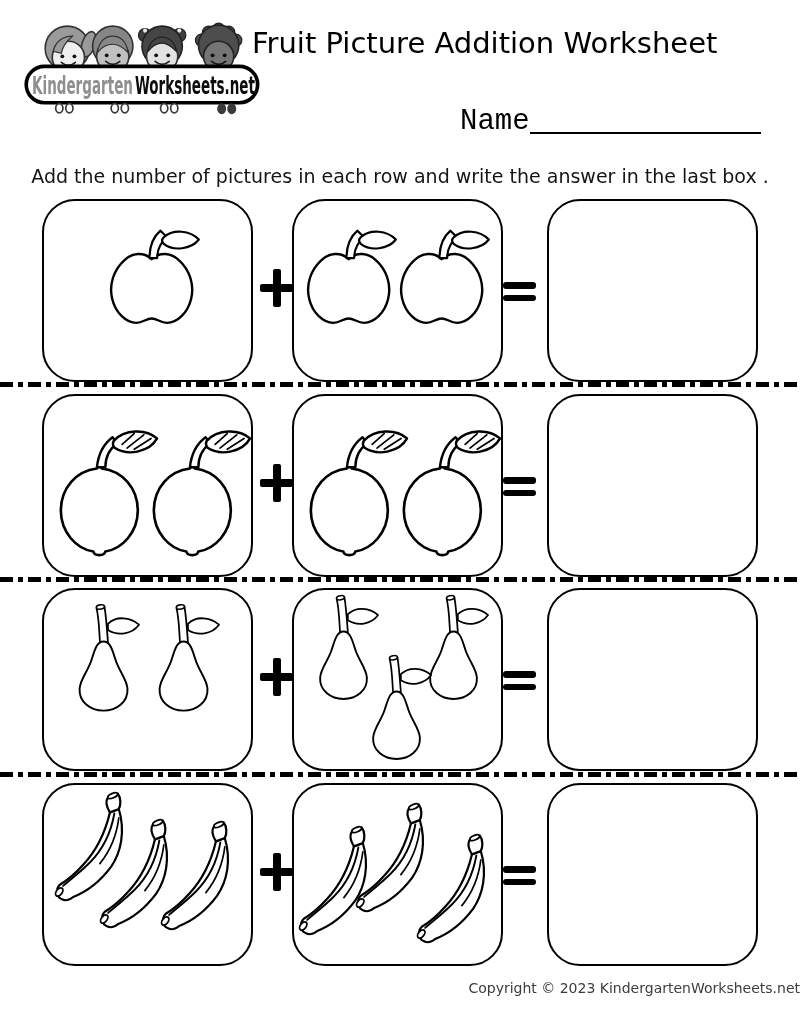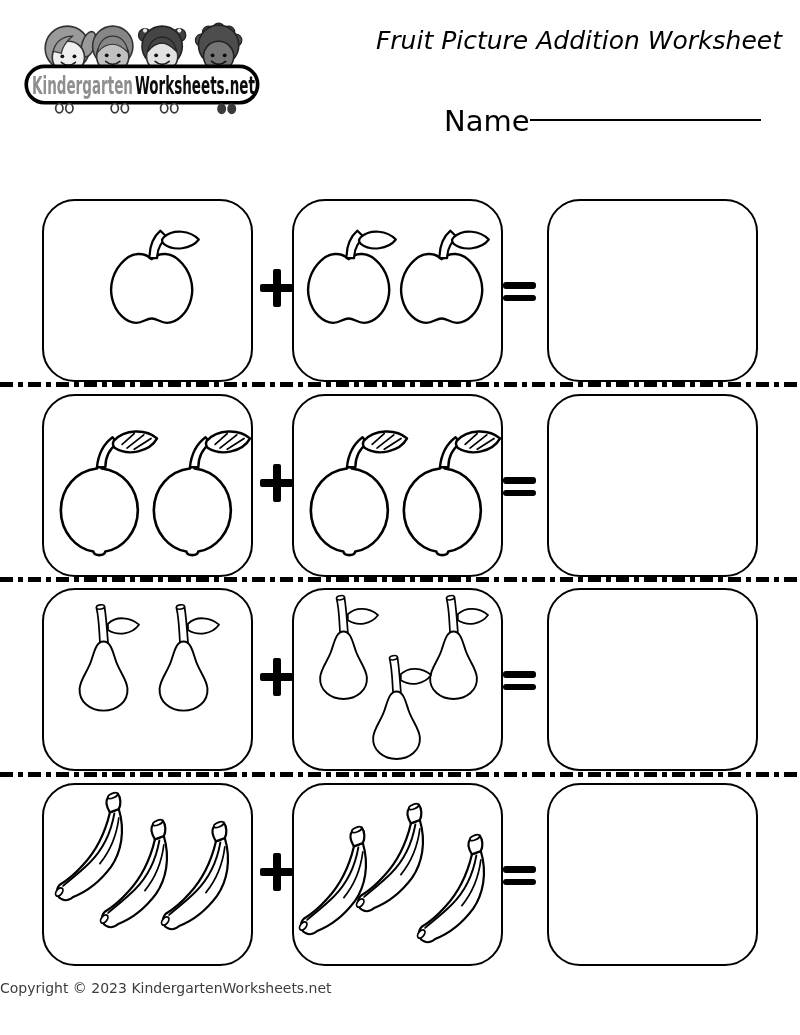--- a/index.html
+++ b/index.html
@@ -2,42 +2,42 @@
 <html><head>
 <meta charset="utf-8">
 <style>
   html,body{margin:0;padding:0;background:#fff;}
   .sheet{position:relative;width:800px;height:1035px;background:#fff;overflow:hidden;
          font-family:"DejaVu Sans","Liberation Sans",sans-serif;color:#000;}
   
   .logo{position:absolute;left:24px;top:16px;width:238px;}
   .logo-url{margin-top:1px;padding-left:3px;font-size:16.5px;color:#8f8f8f;letter-spacing:.2px;}
   
-  .title{position:absolute;left:252px;top:26px;width:530px;margin:0;text-align:right;
-         font-size:25px;font-weight:400;color:#000;font-style:italic;}
-  .name-line{position:absolute;left:444px;top:106px;display:flex;align-items:center;}
+  .title{position:absolute;left:252px;top:26px;width:530px;margin:0;text-align:left;
+         font-size:29px;font-weight:400;color:#000;}
+  .name-line{position:absolute;left:460px;top:106px;display:flex;align-items:flex-end;font-family:Liberation Mono, monospace;}
   .name-label{font-size:29px;line-height:1.1;}
   .name-rule{width:231px;height:0;border-bottom:2.6px solid #000;margin-bottom:4px;}
   .instruction{position:absolute;left:0;top:165px;width:100%;margin:0;text-align:center;
                font-size:19px;color:#151515;}
   
   .row{position:absolute;left:0;width:800px;height:184px;}
   .pbox{position:absolute;top:0;width:211px;height:183px;border:2.6px solid #000;
         border-radius:33px;background:#fff;box-sizing:border-box;overflow:hidden;}
   .fruit{position:absolute;display:block;}
   .op-plus{position:absolute;left:260px;top:70px;width:33px;height:38px;}
   .op-plus::before{content:"";position:absolute;left:0;top:15px;width:33px;height:8px;background:#000;border-radius:2px;}
   .op-plus::after{content:"";position:absolute;left:12.5px;top:0;width:8px;height:38px;background:#000;border-radius:2px;}
   .op-eq{position:absolute;left:503px;top:83px;width:33px;height:19px;}
   .op-eq::before,.op-eq::after{content:"";position:absolute;left:0;width:33px;height:6.5px;background:#000;border-radius:3px;}
   .op-eq::before{top:0}.op-eq::after{bottom:0}
   .dash-line{position:absolute;left:0;width:800px;height:5px;
     background:repeating-linear-gradient(90deg,#000 0 13px,transparent 13px 18px,#000 18px 23px,transparent 23px 28px);}
   
-  .footer{position:absolute;left:0;top:979px;width:100%;text-align:left;font-size:14px;
+  .footer{position:absolute;left:0;top:979px;width:100%;text-align:right;font-size:14px;
           color:#3c3c3c;line-height:1.4;}
   .defs-svg{position:absolute;width:0;height:0;overflow:hidden;}
 </style>
 </head>
 <body>
 
 <div class="sheet" id="sheet">
 
   <div class="logo">
     <svg viewBox="0 0 236 108" width="238" aria-hidden="false">
@@ -102,20 +102,21 @@
       <text x="8" y="77.5" font-size="25" font-weight="bold" fill="#8f8f8f" textLength="100" lengthAdjust="spacingAndGlyphs">Kindergarten</text>
       <text x="110" y="77.5" font-size="25" font-weight="bold" fill="#0c0c0c" textLength="119" lengthAdjust="spacingAndGlyphs">Worksheets.net</text>
     </svg>
   </div>
 
   <h1 class="title">Fruit Picture Addition Worksheet</h1>
   <div class="name-line">
     <span class="name-label">Name</span>
     <span class="name-rule"></span>
   </div>
+  <p class="instruction">Add the number of pictures in each row and write the answer in the last box .</p>
 
   <div id="rows">
       <div class="row" style="top: 199px;">
         <div class="pbox" style="left: 42px;">
           <svg viewBox="0 0 100 100" class="fruit" style="left: 54.86px; top: 21.96px; width: 109.72px; height: 109.72px;">
             <use href="#sym-apple" xlink:href="#sym-apple"></use>
           </svg>
         </div>
         <div class="op-plus" aria-label="+"></div>
         <div class="pbox" style="left: 292px;">

